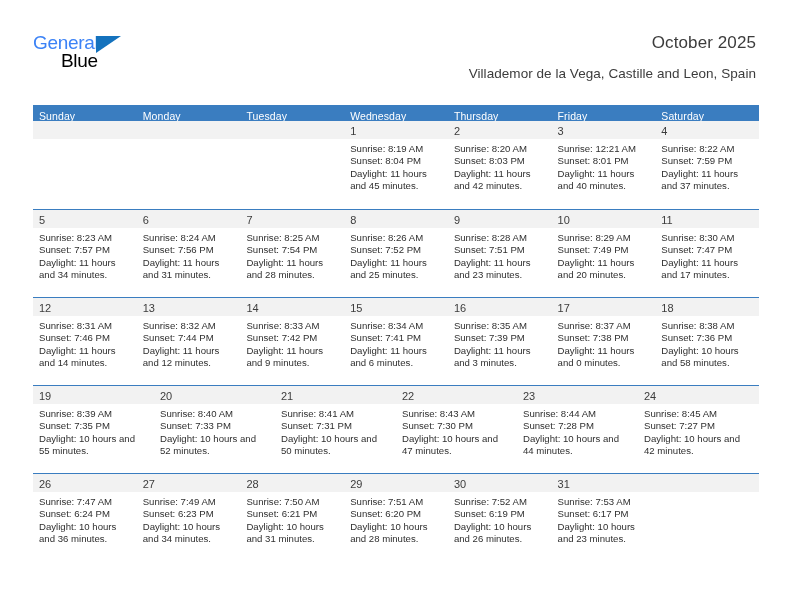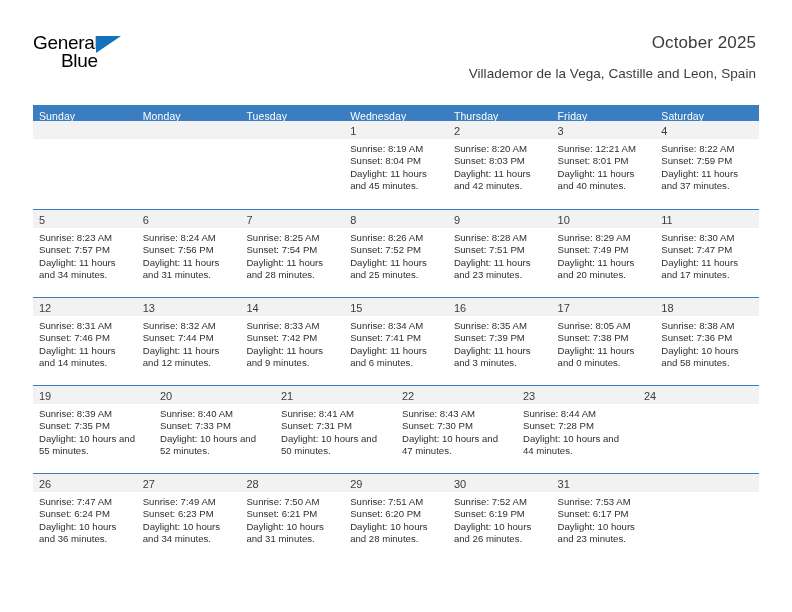--- a/index.html
+++ b/index.html
@@ -30,21 +30,21 @@
   }
   .logo {
     position: absolute;
     left: 33px;
     top: 33px;
     width: 120px;
     height: 46px;
   }
   .logo-general {
     font-size: 19px;
-    color: #000000;
+    color: #3b82f6;
     letter-spacing: -0.3px;
     line-height: 20px;
     font-family: "Liberation Sans", sans-serif;
   }
   .logo-blue {
     font-size: 19px;
     color: #000000;
     letter-spacing: -0.3px;
     line-height: 19px;
     margin-left: 28px;
@@ -314,21 +314,21 @@
             <div class="day-num-band"><span class="day-num">16</span></div>
             <div class="day-info">
               <div>Sunrise: 8:35 AM</div>
               <div>Sunset: 7:39 PM</div>
               <div class="wrap2">Daylight: 11 hours and 3 minutes.</div>
             </div>
           </div>
           <div class="day">
             <div class="day-num-band"><span class="day-num">17</span></div>
             <div class="day-info">
-              <div>Sunrise: 8:05 AM</div>
+              <div>Sunrise: 8:37 AM</div>
               <div>Sunset: 7:38 PM</div>
               <div class="wrap2">Daylight: 11 hours and 0 minutes.</div>
             </div>
           </div>
           <div class="day">
             <div class="day-num-band"><span class="day-num">18</span></div>
             <div class="day-info">
               <div>Sunrise: 8:38 AM</div>
               <div>Sunset: 7:36 PM</div>
               <div class="wrap2">Daylight: 10 hours and 58 minutes.</div>
@@ -371,20 +371,25 @@
           <div class="day">
             <div class="day-num-band"><span class="day-num">23</span></div>
             <div class="day-info">
               <div>Sunrise: 8:44 AM</div>
               <div>Sunset: 7:28 PM</div>
               <div class="wrap2">Daylight: 10 hours and 44 minutes.</div>
             </div>
           </div>
           <div class="day">
             <div class="day-num-band"><span class="day-num">24</span></div>
+            <div class="day-info">
+              <div>Sunrise: 8:45 AM</div>
+              <div>Sunset: 7:27 PM</div>
+              <div class="wrap2">Daylight: 10 hours and 42 minutes.</div>
+            </div>
           </div>
         </div>
         <div class="week">
           <div class="day">
             <div class="day-num-band"><span class="day-num">26</span></div>
             <div class="day-info">
               <div>Sunrise: 7:47 AM</div>
               <div>Sunset: 6:24 PM</div>
               <div class="wrap2">Daylight: 10 hours and 36 minutes.</div>
             </div>

